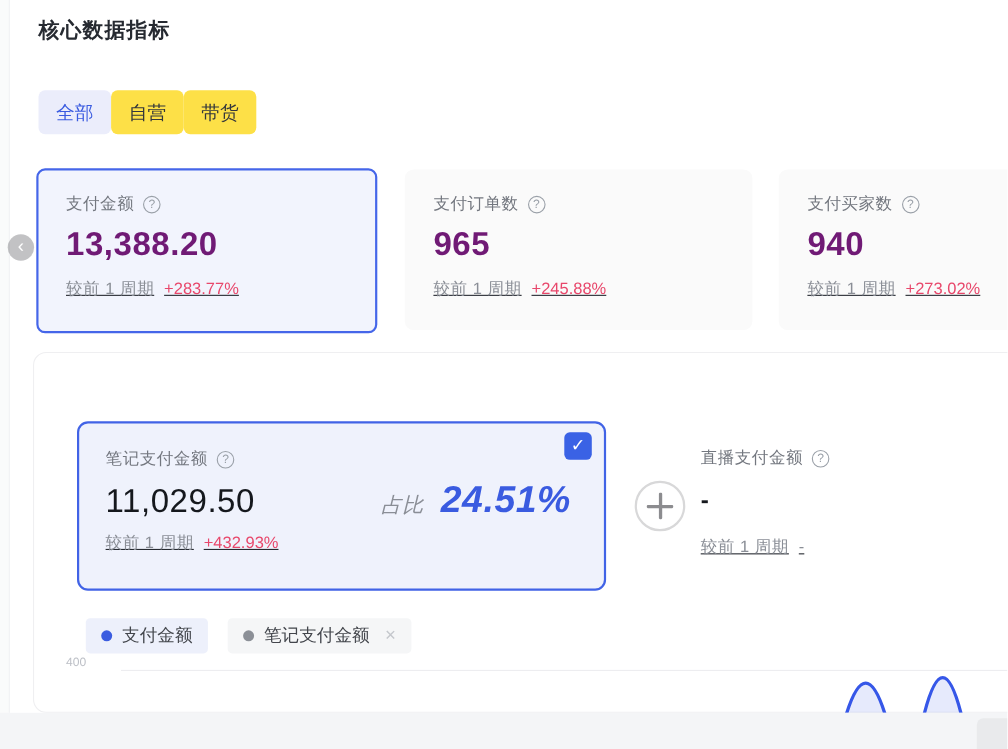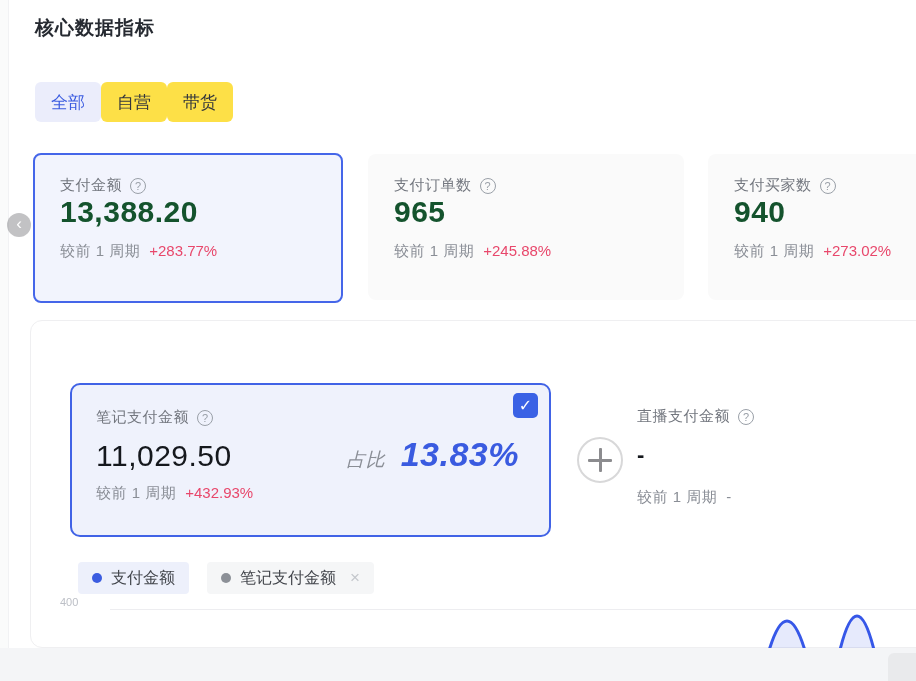--- a/index.html
+++ b/index.html
@@ -44,24 +44,24 @@
   .card-2 { left: 368px; width: 316px; }
   .card-3 { left: 708px; width: 262px; }
   .metric-label-row { display: flex; align-items: center; gap: 8px; }
   .metric-label { font-size: 15px; color: #73777f; letter-spacing: 0.5px; }
   .help-icon {
     width: 16px; height: 16px; border: 1px solid #9aa0a8; border-radius: 50%;
     color: #9aa0a8; font-size: 11px; line-height: 14px; text-align: center;
     display: inline-block; flex: 0 0 auto;
   }
   .metric-value {
-    font-size: 30px; font-weight: 700; color: #14532d;
+    margin-top: 11px; font-size: 30px; font-weight: 700; color: #701a75;
     letter-spacing: 0.5px;
   }
-  .compare-row { margin-top: 13px; font-size: 15px; display: flex; gap: 9px; align-items: baseline; }
+  .compare-row { margin-top: 13px; font-size: 15px; display: flex; gap: 9px; align-items: baseline; text-decoration: underline; }
   .compare-label { color: #8a8e96; letter-spacing: 0.5px; }
   .change-pos { color: #e8476b; }
   .change-flat { color: #8a8e96; }
   
   .carousel-prev {
     position: absolute; left: 7px; top: 213px; width: 24px; height: 24px;
     border-radius: 50%; background: rgba(120,120,124,0.45); color: #ffffff;
     font-size: 17px; line-height: 22px; text-align: center; cursor: pointer;
     z-index: 5; user-select: none;
   }
@@ -178,21 +178,21 @@
       <span>✓</span>
     </div>
     <div class="metric-label-row">
       <span class="metric-label">笔记支付金额</span>
       <span class="help-icon">?</span>
     </div>
     <div class="note-value-row">
       <span class="note-value">11,029.50</span>
       <span class="share-group">
         <span class="share-label">占比</span>
-        <span class="share-value">13.83%</span>
+        <span class="share-value">24.51%</span>
       </span>
     </div>
     <div class="compare-row note-compare">
       <span class="compare-label">较前 1 周期</span>
       <span class="change-pos">+432.93%</span>
     </div>
   </div>
 
   <div class="add-metric-btn">
     <span class="bar h"></span>

